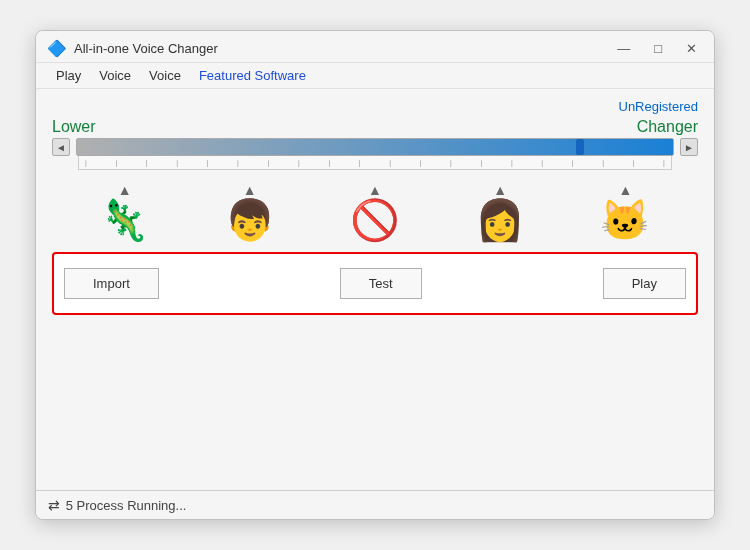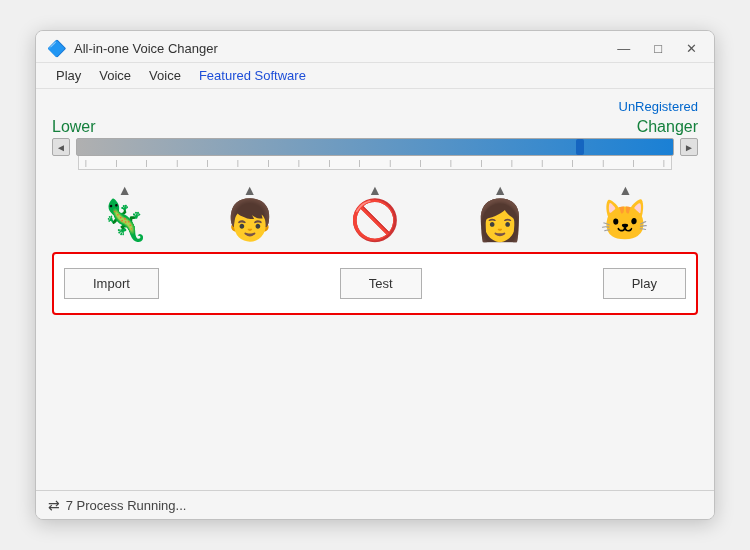--- a/index.html
+++ b/index.html
@@ -301,15 +301,15 @@
       <button class="action-btn">Import</button>
       <button class="action-btn">Test</button>
       <button class="action-btn">Play</button>
     </div>
 
     <div class="spacer"></div>
   </div>
 
   <div class="status-bar">
     <span class="process-icon">⇄</span>
-    <span>7 Process Running...</span>
+    <span>5 Process Running...</span>
   </div>
 </div>
 
 </body></html>

